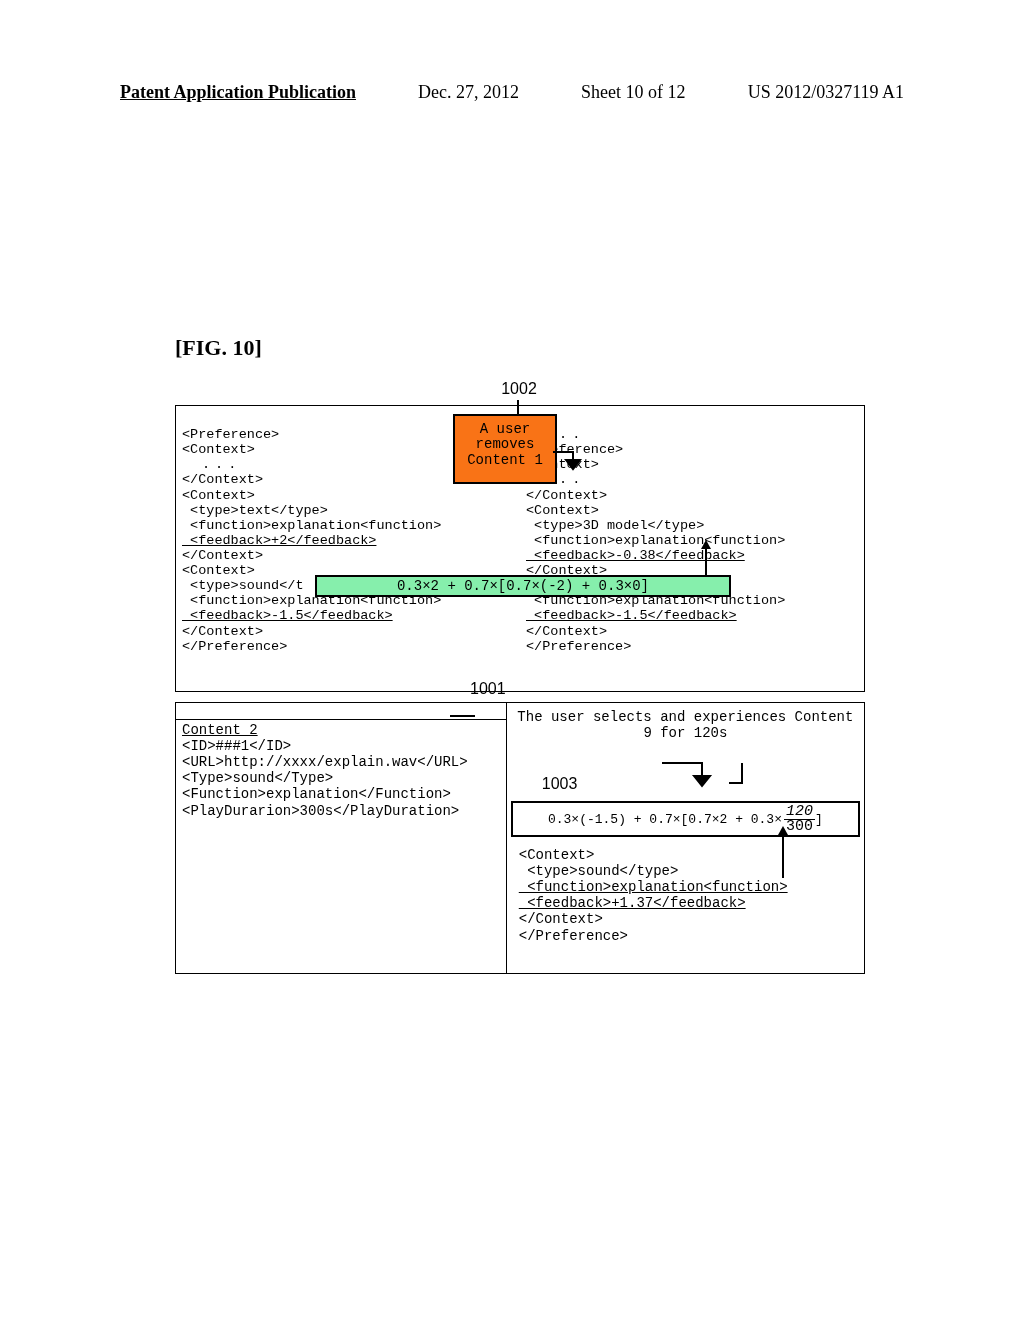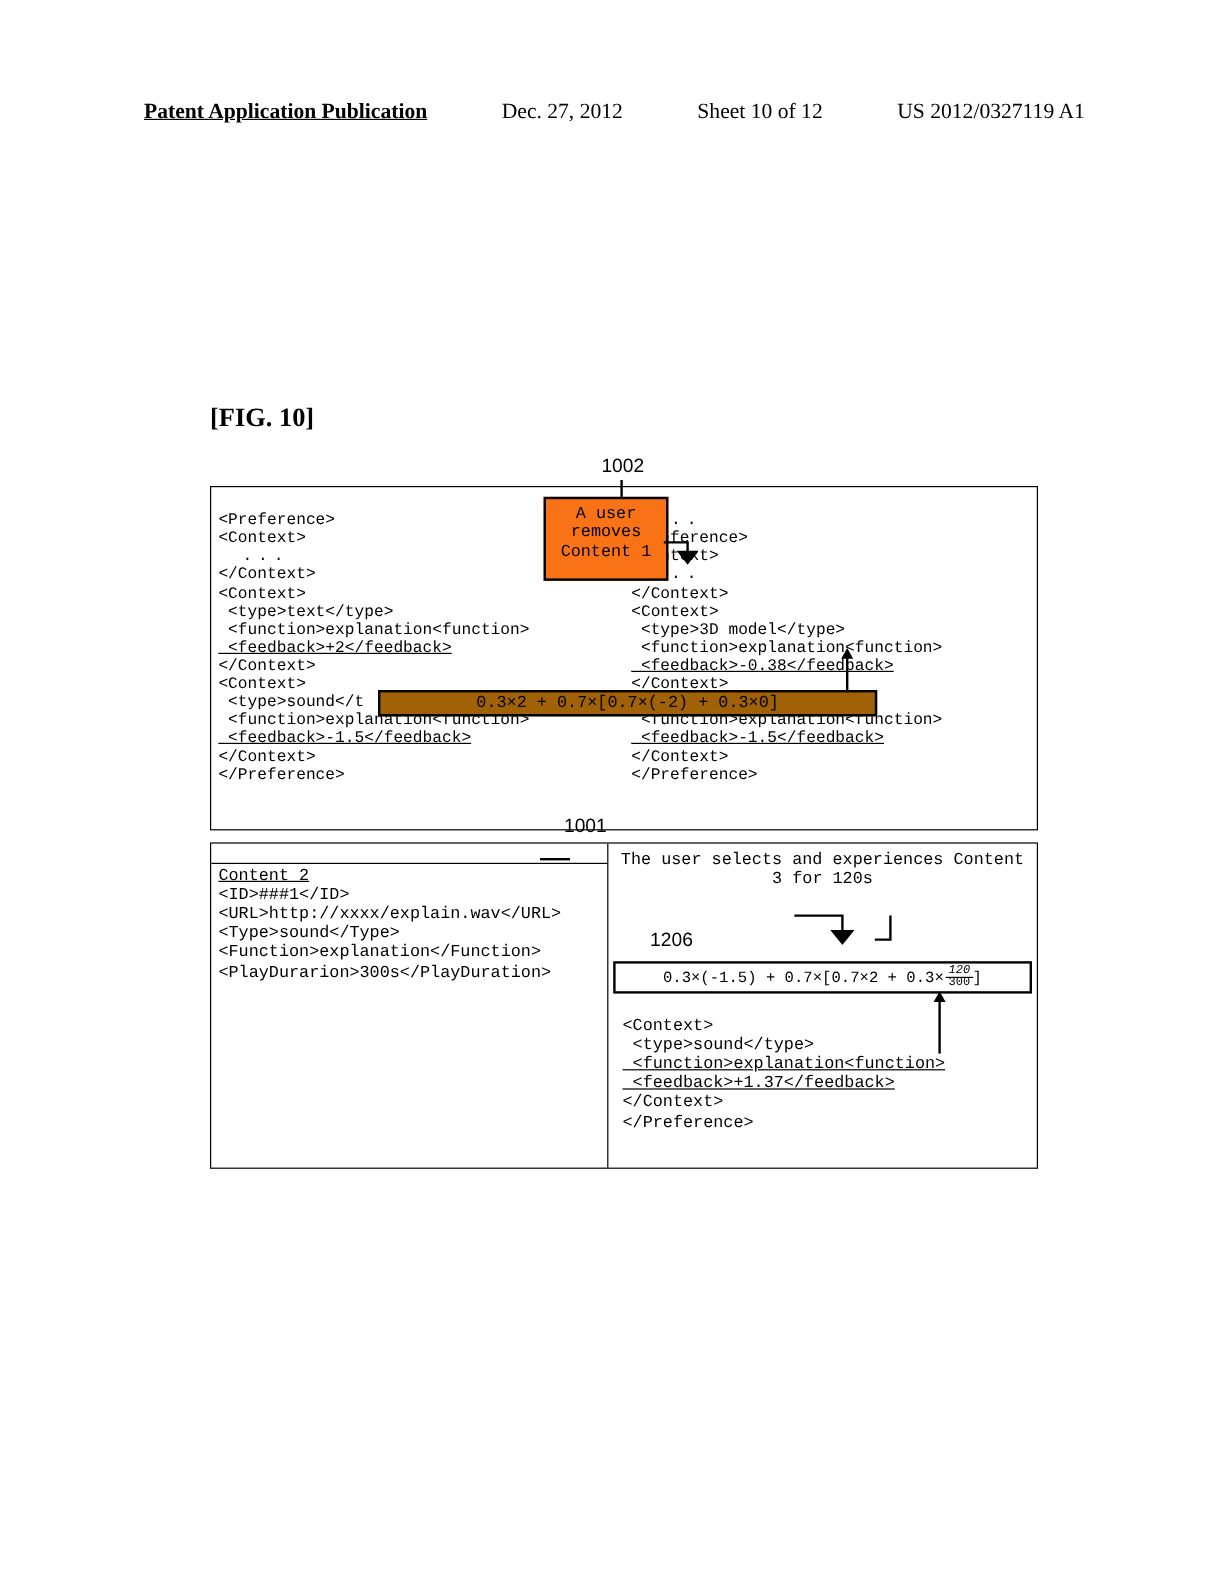--- a/index.html
+++ b/index.html
@@ -99,21 +99,21 @@
     width: 40px;
     height: 35px;
     z-index: 5;
   }
   .formula-box1 {
     position: absolute;
     top: 195px;
     left: 140px;
     width: 400px;
     border: 2px solid #000;
-    background: #a16207;
+    background: #86efac;
     font-family: "Courier New", monospace;
     font-size: 14px;
     padding: 1px 6px;
     text-align: center;
     z-index: 4;
   }
   .arrow-up1 {
     position: absolute;
     top: 162px;
     left: 530px;
@@ -208,21 +208,21 @@
     padding: 2px 4px;
     display: flex;
     align-items: center;
     justify-content: center;
     white-space: nowrap;
   }
   .frac {
     display: inline-flex;
     flex-direction: column;
     vertical-align: middle;
-    font-size: 10px;
+    font-size: 15px;
     text-align: left;
     line-height: 0.9;
     margin-left: 2px;
   }
   .frac .num { border-bottom: 1px solid #000; padding: 0 2px; font-style: italic; }
   .frac .den { padding: 0 2px; }
   .context-snippet {
     position: absolute;
     top: 128px;
     left: 12px;
@@ -323,22 +323,22 @@
 <div class="c2"><span class="und">Content 2</span>
 <span>&lt;ID&gt;###1&lt;/ID&gt;</span>
 <span>&lt;URL&gt;http://xxxx/explain.wav&lt;/URL&gt;</span>
 <span>&lt;Type&gt;sound&lt;/Type&gt;</span>
 <span>&lt;Function&gt;explanation&lt;/Function&gt;</span>
 <span>&lt;PlayDurarion&gt;300s&lt;/PlayDuration&gt;</span></div>
       </div>
 
       <div class="right-bottom">
         <div class="user-selects">The user selects and
-experiences Content 3 for 120s</div>
-        <div class="ref1003">1206</div>
+experiences Content 9 for 120s</div>
+        <div class="ref1003">1003</div>
         <svg class="down-arrow" viewBox="0 0 100 35">
           <path d="M10 5 L50 5 L50 25 M42 18 L50 28 L58 18 Z" fill="none" stroke="#000" stroke-width="2"></path>
           <path d="M42 18 L50 28 L58 18 Z" fill="#000"></path>
           <path d="M77 25 L90 25 L90 5" fill="none" stroke="#000" stroke-width="2"></path>
         </svg>
         <div class="formula-box2">
           <span>0.3×(-1.5) + 0.7×[0.7×2 + 0.3×</span>
           <span class="frac">
             <span class="num">120</span>
             <span class="den">300</span>

